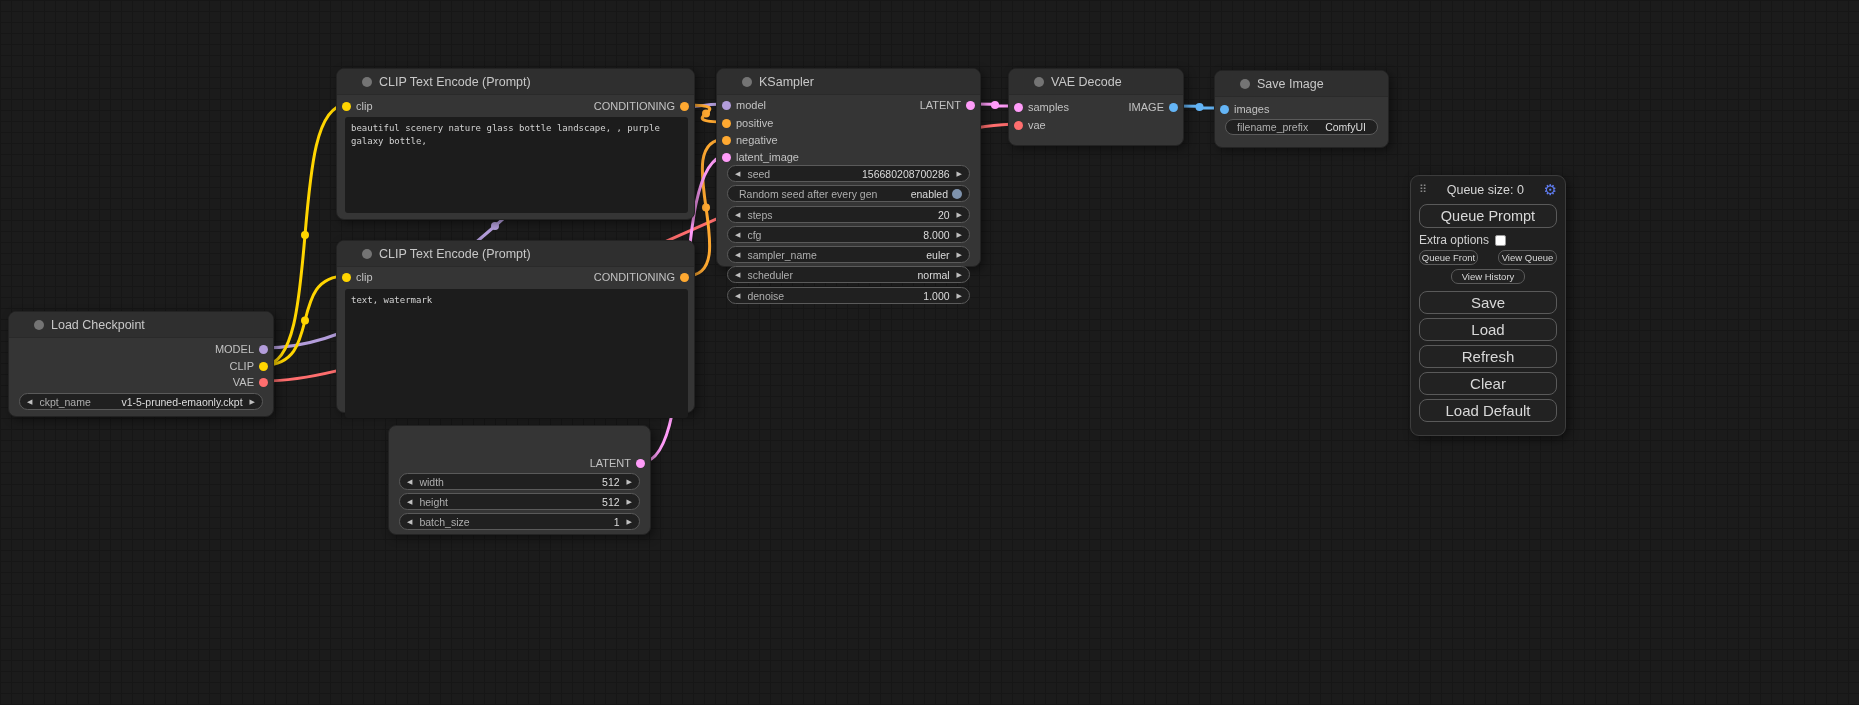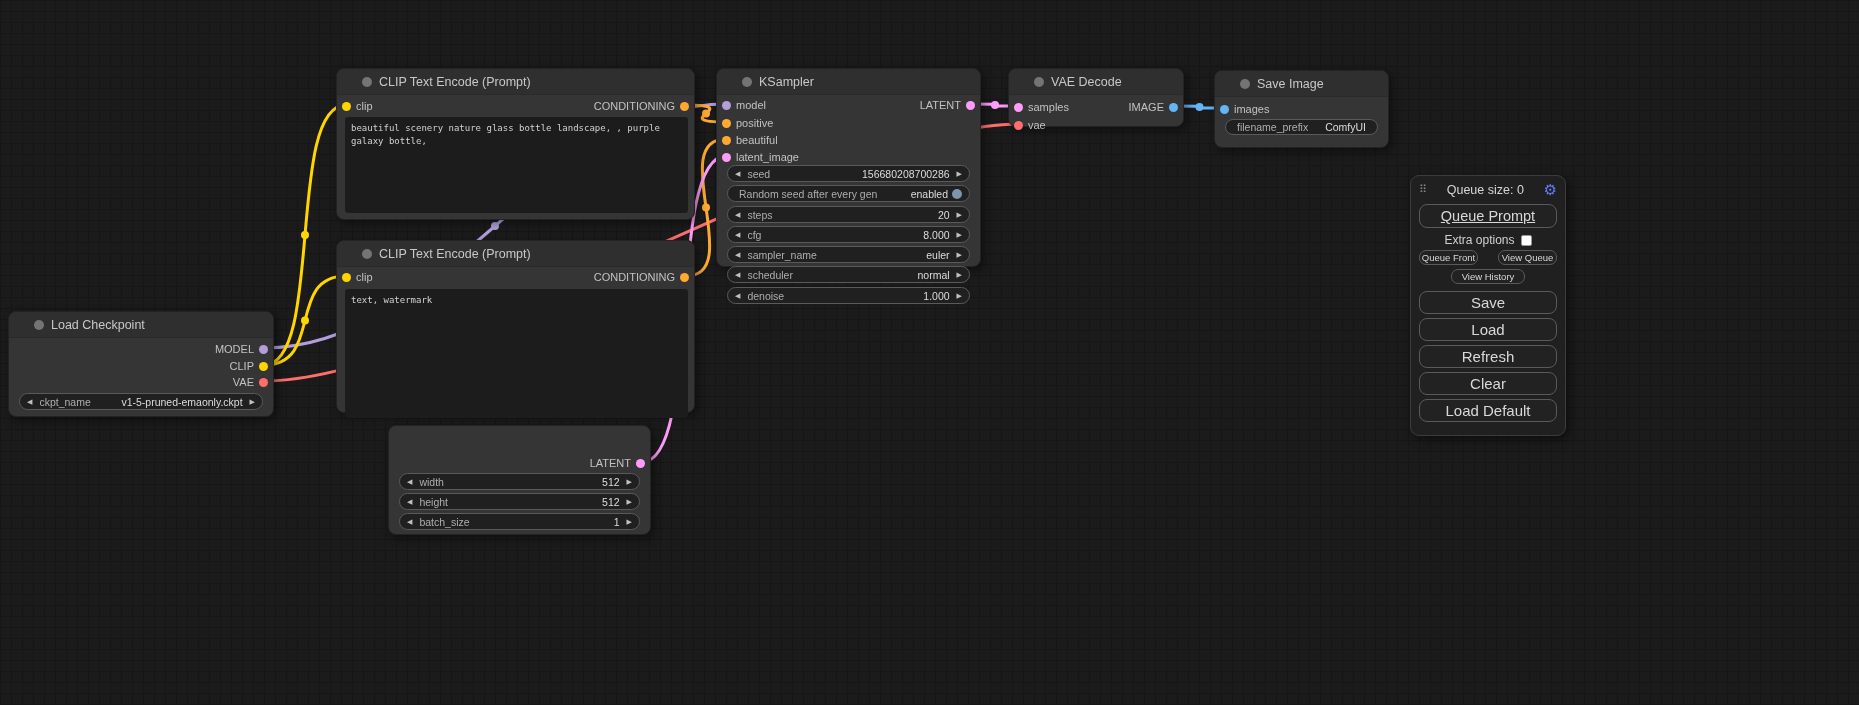--- a/index.html
+++ b/index.html
@@ -53,22 +53,22 @@
   }
   .menu-header{display:flex;align-items:center;gap:4px;padding:1px 0 3px;}
   .drag-handle{color:#8a8a8a;font-size:11px;cursor:move;}
   .queue-size{flex:1;text-align:center;font-size:12.5px;color:#d6d6d6;}
   .gear{color:#5f7cf0;font-size:15px;line-height:1;cursor:pointer;}
   .btn{
     display:block;width:100%;background:#222222;border:1px solid #5a5a5a;border-radius:8px;
     color:#d8d8d8;font-size:15px;padding:2px 16px;margin:4px 0;
     font-family:"Liberation Sans",sans-serif;cursor:pointer;text-align:center;
   }
-  .btn.queue-prompt{font-size:14.5px;padding:3px 0;text-decoration:underline;}
-  .extra-row{display:flex;align-items:center;justify-content:center;gap:6px;margin:5px 0 2px;font-size:12px;}
+  .btn.queue-prompt{font-size:14.5px;padding:3px 0;}
+  .extra-row{display:flex;align-items:center;justify-content:flex-start;gap:6px;margin:5px 0 2px;font-size:12px;}
   .checkbox{width:11px;height:11px;background:#ffffff;border-radius:2px;border:1px solid #9a9a9a;box-sizing:border-box;cursor:pointer;}
   .small-row{display:flex;gap:20px;margin:3px 0 0;}
   .btn.small{font-size:9.5px;padding:1px 0;margin:0;border-radius:7px;flex:1;}
   .btn.view-history{width:74px;margin:4px auto 7px;font-size:9.5px;padding:1px 0;border-radius:7px;}
 </style>
 </head>
 <body>
 
 <svg id="links">
     <path d="M 264 348 C 444 348 546 104 726 104" stroke="#B39DDB" stroke-width="3" fill="none" stroke-linecap="round"></path>
@@ -185,21 +185,21 @@
   <div class="slot out" style="top:29px">
     <span>LATENT</span>
     <span class="slot-dot" style="background: rgb(255, 156, 249);"></span>
   </div>
   <div class="slot in" style="top:47px">
     <span class="slot-dot" style="background: rgb(255, 169, 49);"></span>
     <span>positive</span>
   </div>
   <div class="slot in" style="top:64px">
     <span class="slot-dot" style="background: rgb(255, 169, 49);"></span>
-    <span>beautiful</span>
+    <span>negative</span>
   </div>
   <div class="slot in" style="top:81px">
     <span class="slot-dot" style="background: rgb(255, 156, 249);"></span>
     <span>latent_image</span>
   </div>
   <div class="widget" style="top:96px">
     <span class="warrow">◀</span>
     <span class="wlabel">seed</span>
     <span class="wvalue">156680208700286</span>
     <span class="warrow">▶</span>
@@ -234,21 +234,21 @@
     <span class="warrow">▶</span>
   </div>
   <div class="widget" style="top:218px">
     <span class="warrow">◀</span>
     <span class="wlabel">denoise</span>
     <span class="wvalue">1.000</span>
     <span class="warrow">▶</span>
   </div>
 </div>
 
-<div class="node" style="left:1008px;top:68px;width:176px;height:59px">
+<div class="node" style="left:1008px;top:68px;width:176px;height:78px">
   <div class="node-title">
     <span class="title-dot"></span>
     <span>VAE Decode</span>
   </div>
   <div class="slot in" style="top:31px">
     <span class="slot-dot" style="background: rgb(255, 156, 249);"></span>
     <span>samples</span>
   </div>
   <div class="slot out" style="top:31px">
     <span>IMAGE</span>

